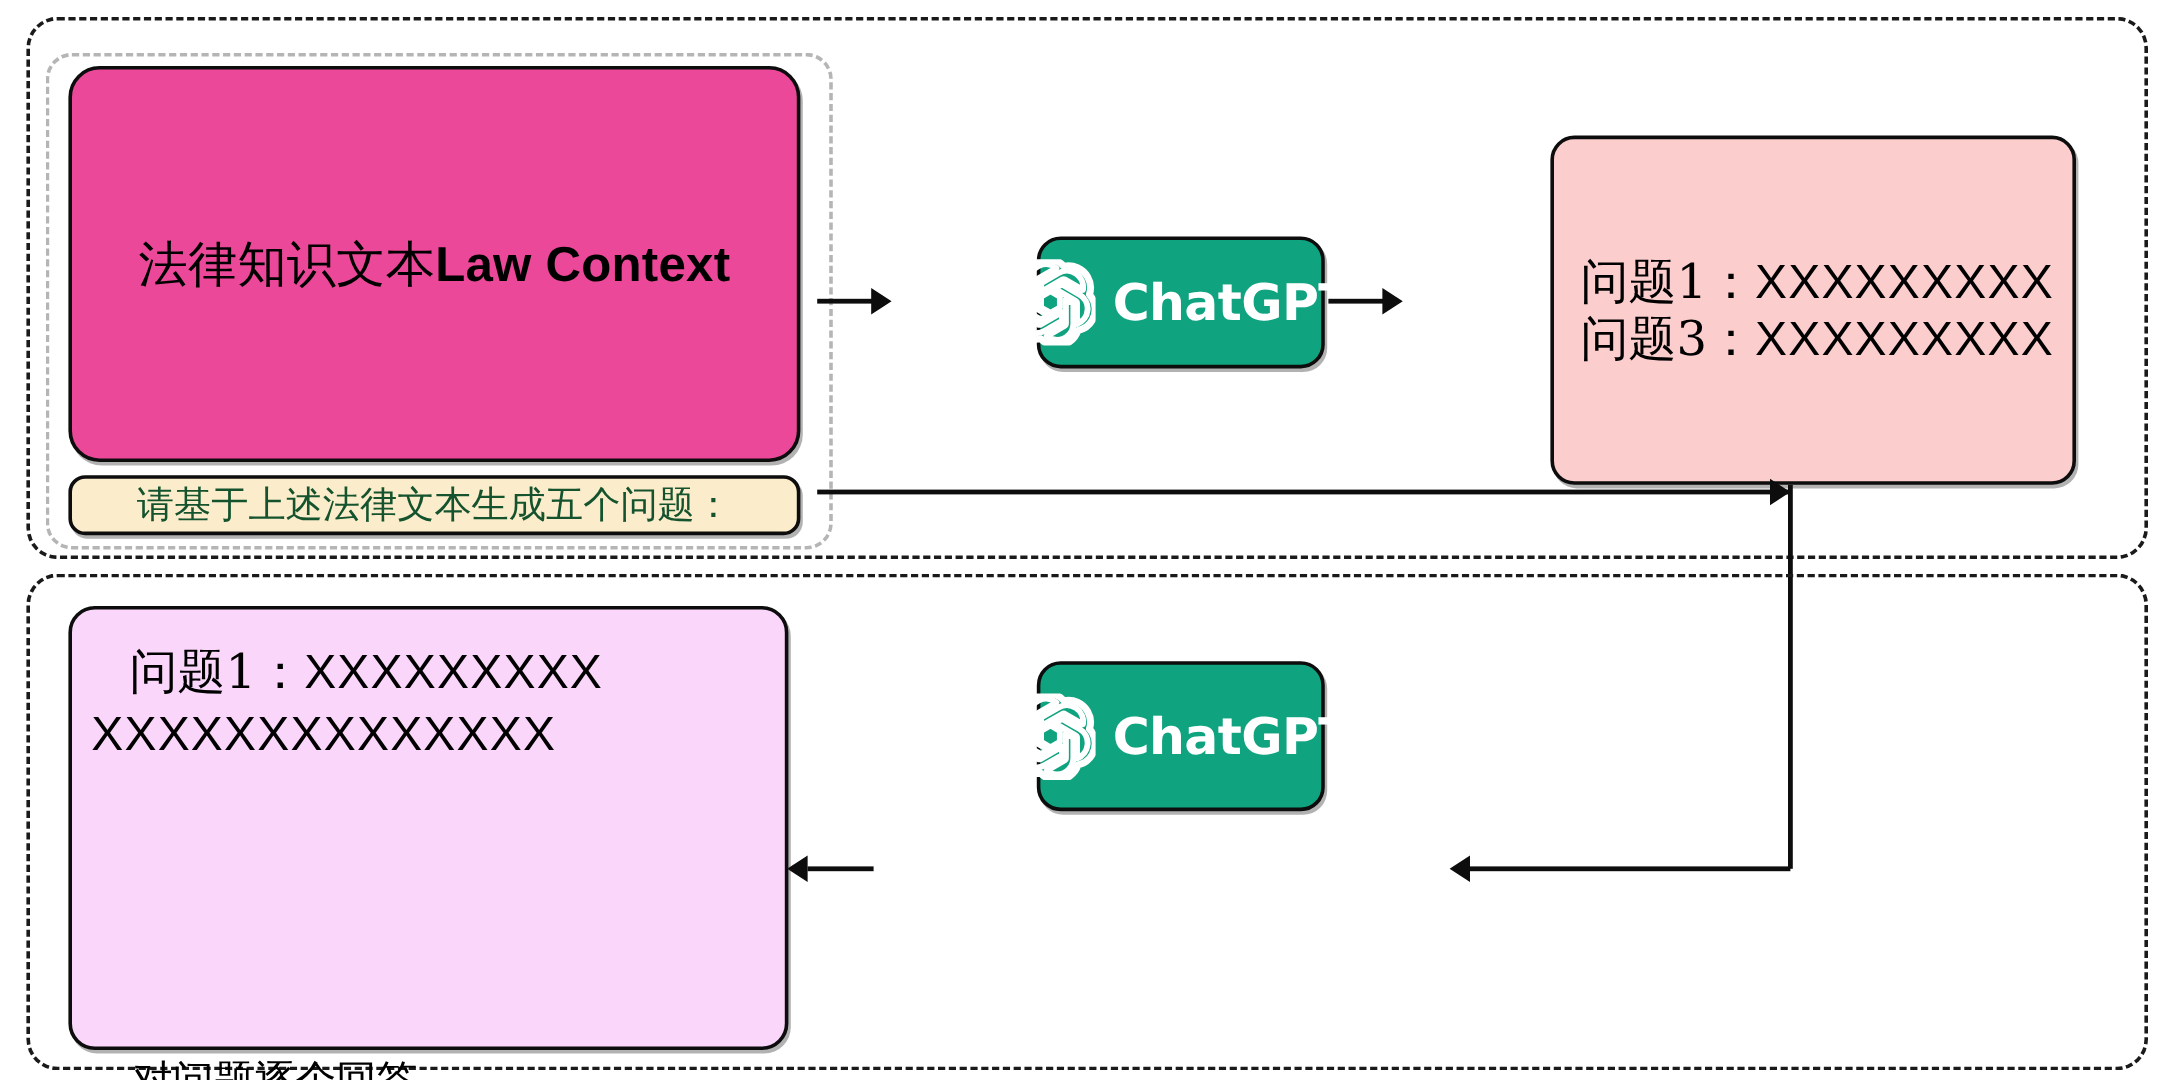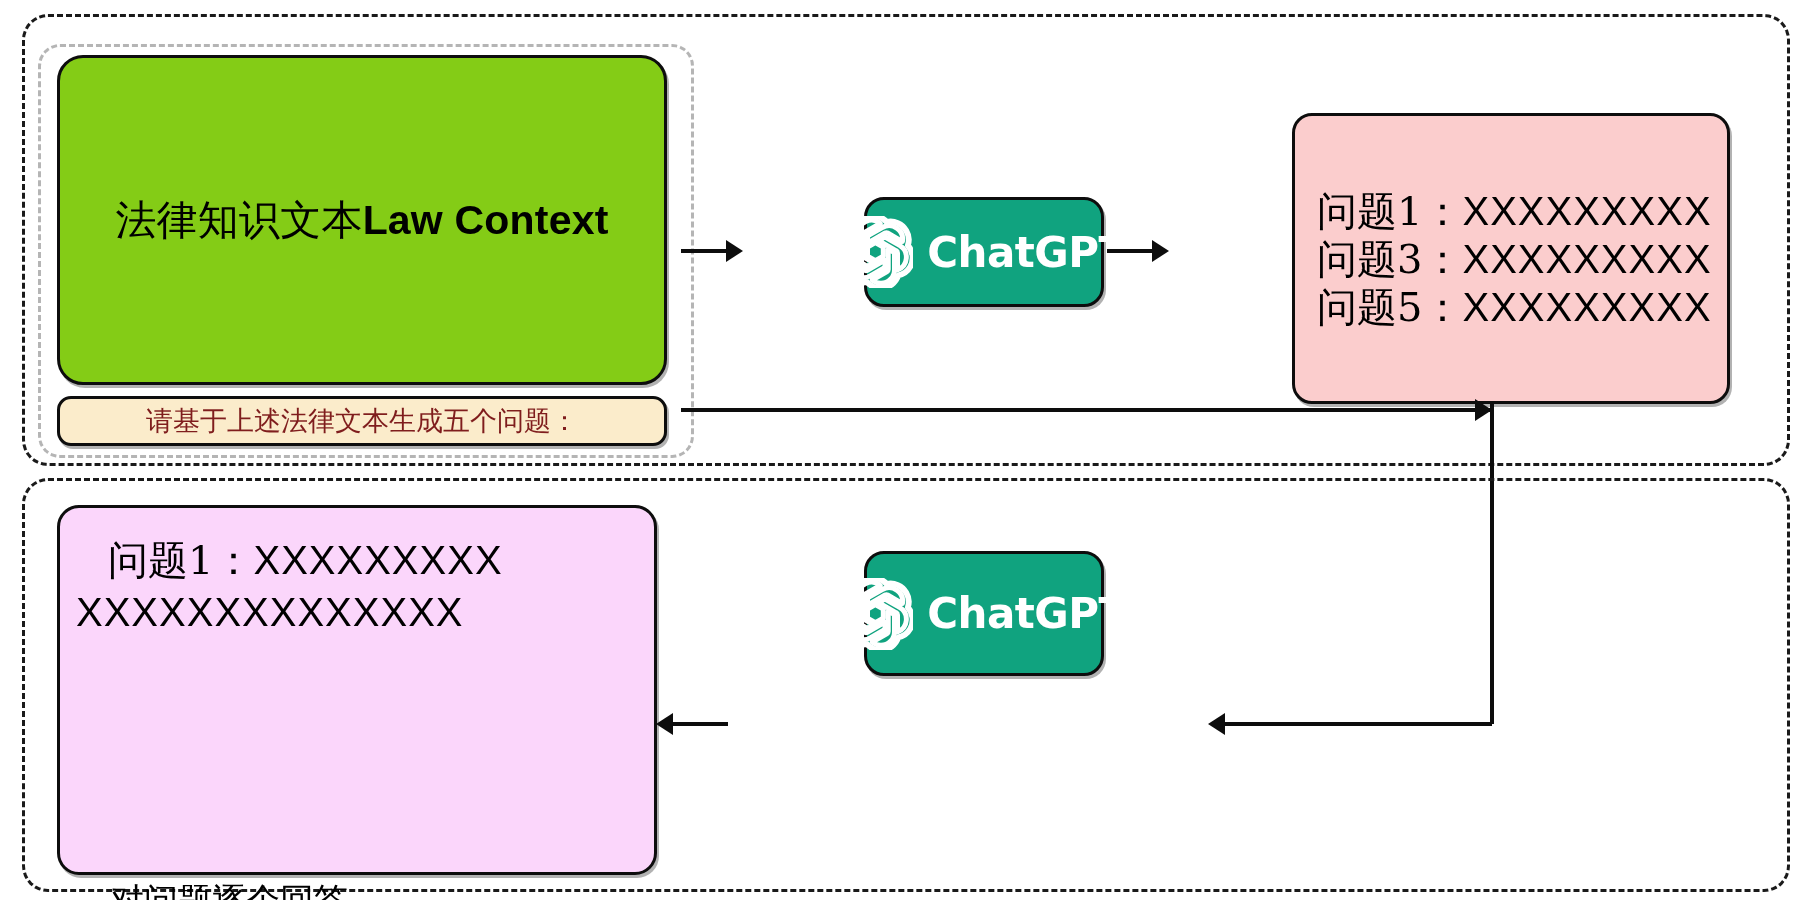--- a/index.html
+++ b/index.html
@@ -34,43 +34,43 @@
     border:3px solid #0d0d0d;
     border-radius:22px;
     display:flex;
     align-items:center;
     justify-content:center;
     box-shadow:2px 3px 0 rgba(0,0,0,0.30);
   }
 
   
   .box-context{
-    background:#84cc16;
+    background:#ec4899;
     border-radius:26px;
   }
   .context-text{
     font-size:41px;
     line-height:1.22;
     text-align:center;
     color:#000;
     letter-spacing:0.2px;
   }
   .context-text .cn{font-family:"DejaVu Serif","Liberation Serif",serif;font-weight:400;}
   .context-text .en{font-weight:bold;}
 
   
   .box-prompt{
     background:#fbeccb;
     border-radius:14px;
     justify-content:center;
   }
   .prompt-text{
     font-family:"DejaVu Serif","Liberation Serif",serif;
-    font-size:27px;
-    color:#7f1d1d;
+    font-size:31px;
+    color:#14532d;
     white-space:nowrap;
   }
 
   
   .box-questions{
     background:#fbcdcd;
     border-radius:20px;
     align-items:center;
     justify-content:flex-start;
     padding-left:22px;
@@ -178,23 +178,20 @@
   <div class="arrow-right" style="left:1152px;top:240px;"></div>
 
   <div class="card box-questions" style="left:1292px;top:113px;width:438px;height:291px;">
     <div class="qlist">
       <div class="row">
         <span>问题1：</span><span class="xs">XXXXXXXXX</span>
       </div>
       <div class="row">
         <span>问题3：</span><span class="xs">XXXXXXXXX</span>
       </div>
-      <div class="row">
-        <span>问题5：</span><span class="xs">XXXXXXXXX</span>
-      </div>
     </div>
   </div>
 
   <div class="conn h-line" style="left:681px;top:408px;width:811px;"></div>
   <div class="arrow-right" style="left:1475px;top:399px;"></div>
 
   <div class="conn v-line" style="left:1490px;top:404px;height:320px;"></div>
 
   <div class="conn h-line" style="left:1225px;top:722px;width:267px;"></div>
   <div class="arrow-left" style="left:1208px;top:713px;"></div>

